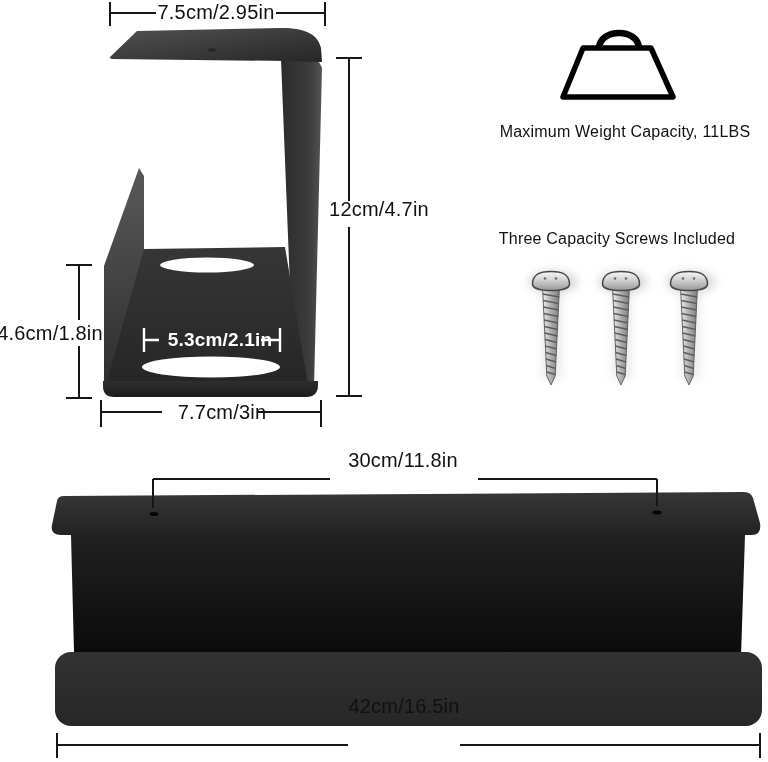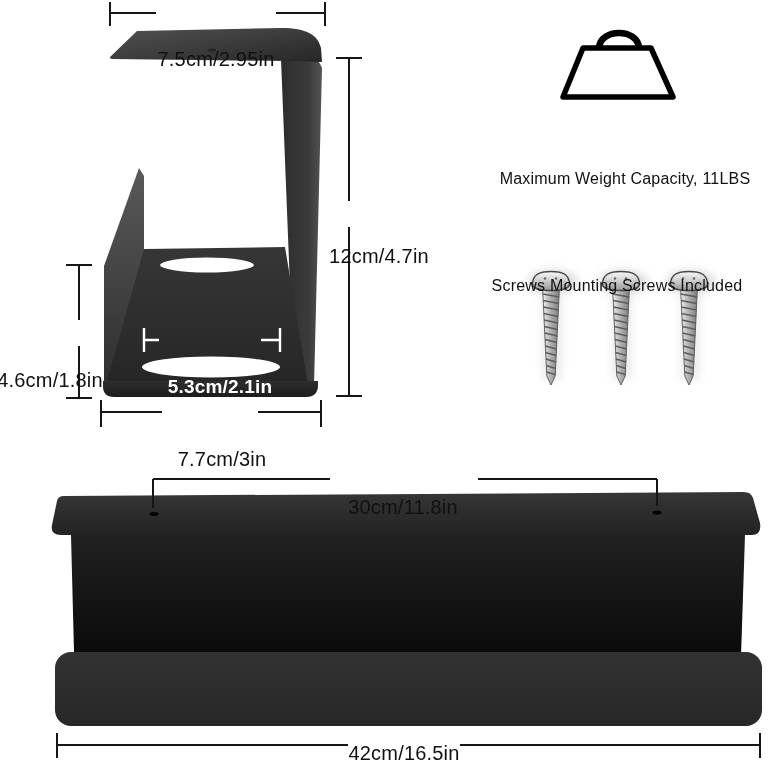--- a/index.html
+++ b/index.html
@@ -13,21 +13,20 @@
   }
   .scene{position:absolute;left:0;top:0;}
   .lbl{
     position:absolute;
     transform:translateX(-50%);
     white-space:nowrap;
     font-size:20px;
     line-height:20px;
     color:#111;
     letter-spacing:0.2px;
-    margin-top:47px;
   }
   .lbl.small{font-size:16px;line-height:19px;}
   .lbl.white{color:#ffffff;font-weight:700;font-size:19px;}
 </style>
 </head>
 <body>
 
 <div class="canvas">
 
   <svg class="scene" width="768" height="762" viewBox="0 0 768 762">
@@ -136,18 +135,18 @@
     </g>
   </svg>
 
   <div class="lbl" style="left:216px;top:2px">7.5cm/2.95in</div>
   <div class="lbl" style="left:379px;top:199px">12cm/4.7in</div>
   <div class="lbl" style="left:50px;top:323px">4.6cm/1.8in</div>
   <div class="lbl white" style="left:220px;top:330px">5.3cm/2.1in</div>
   <div class="lbl" style="left:222px;top:402px">7.7cm/3in</div>
 
   <div class="lbl small" style="left:625px;top:122px">Maximum Weight Capacity, 11LBS</div>
-  <div class="lbl small" style="left:617px;top:229px">Screws Mounting Screws Included</div>
+  <div class="lbl small" style="left:617px;top:229px">Three Capacity Screws Included</div>
 
   <div class="lbl" style="left:403px;top:450px">30cm/11.8in</div>
   <div class="lbl" style="left:404px;top:696px">42cm/16.5in</div>
 
 </div>
 
 </body></html>

